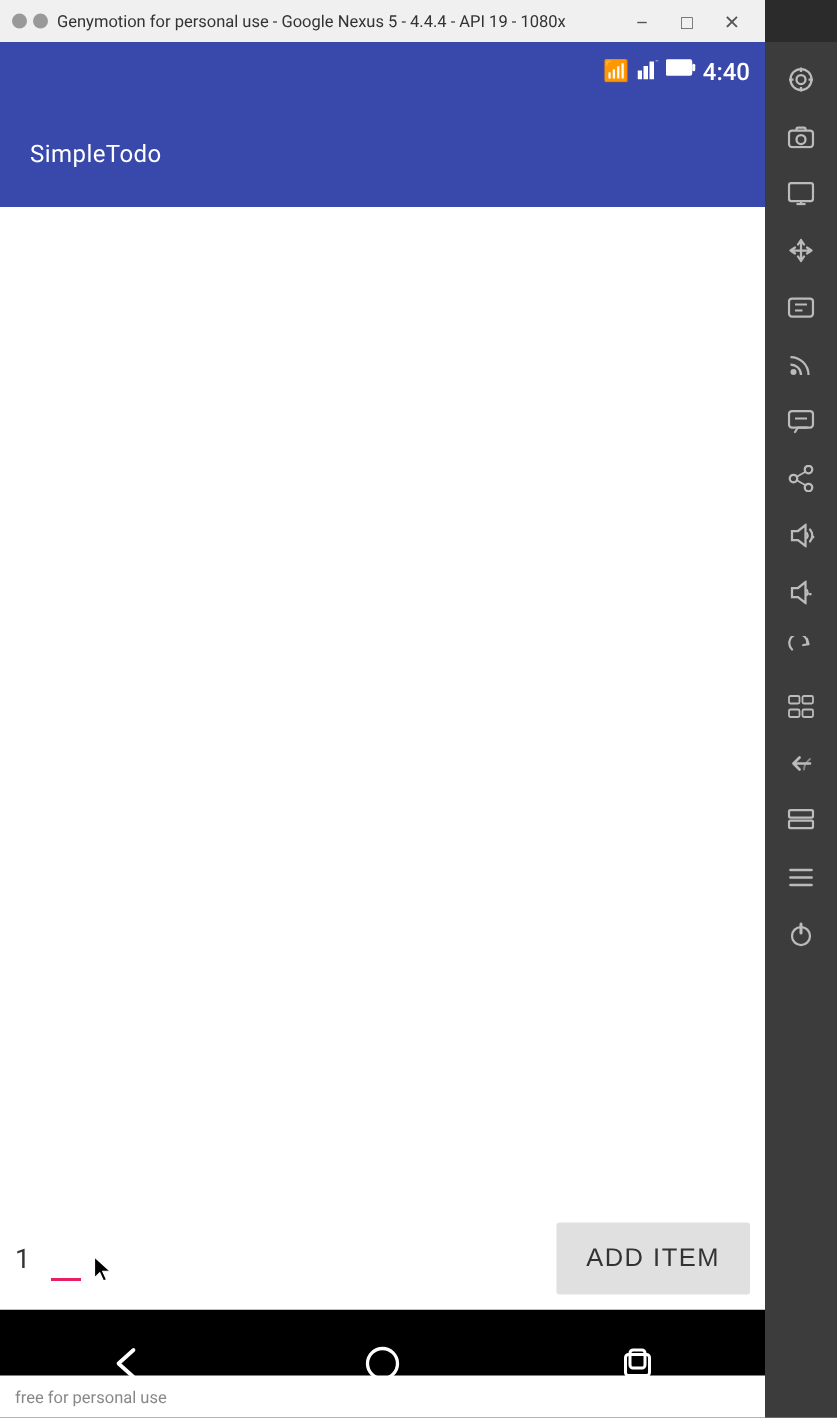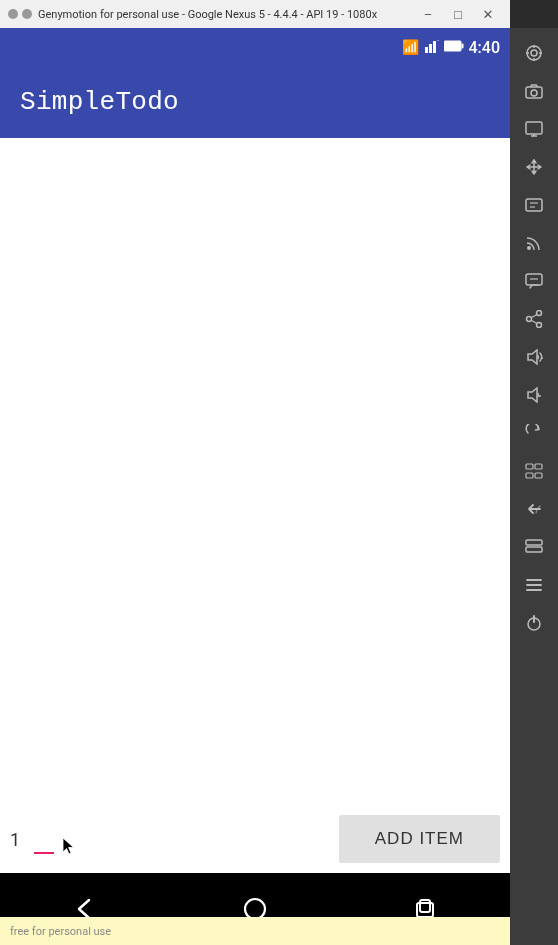--- a/index.html
+++ b/index.html
@@ -102,24 +102,23 @@
       width: 100%;
       height: 72px;
       background: #3949ab;
       display: flex;
       align-items: center;
       padding: 0 20px;
       flex-shrink: 0;
     }
     .app-title {
       color: white;
-      font-size: 26px;
+      font-size: 16px;
       font-weight: 400;
       letter-spacing: 0.3px;
-      font-family: Liberation Mono, monospace;
     }
 
     
     .content-area {
       flex: 1;
       background: #fff;
       position: relative;
       overflow: hidden;
     }
 
@@ -149,21 +148,21 @@
     }
     .item-input-area {
       position: relative;
       display: flex;
       align-items: flex-end;
     }
     .add-item-btn {
       margin-left: auto;
       background: #e0e0e0;
       border: none;
-      padding: 14px 36px;
+      padding: 14px 20px;
       font-size: 17px;
       font-weight: 500;
       color: #333;
       letter-spacing: 1px;
       cursor: pointer;
       border-radius: 2px;
       text-transform: uppercase;
       text-align: right;
     }
 
@@ -225,21 +224,21 @@
       border-radius: 3px;
     }
 
     
     .watermark {
       position: absolute;
       bottom: 0;
       left: 0;
       width: 510px;
       height: 28px;
-      background: #fef9c3;
+      background: #ffffff;
       display: flex;
       align-items: center;
       padding: 0 10px;
     }
     .watermark-text {
       font-size: 11px;
       color: #888;
     }
   </style>
 </head>

